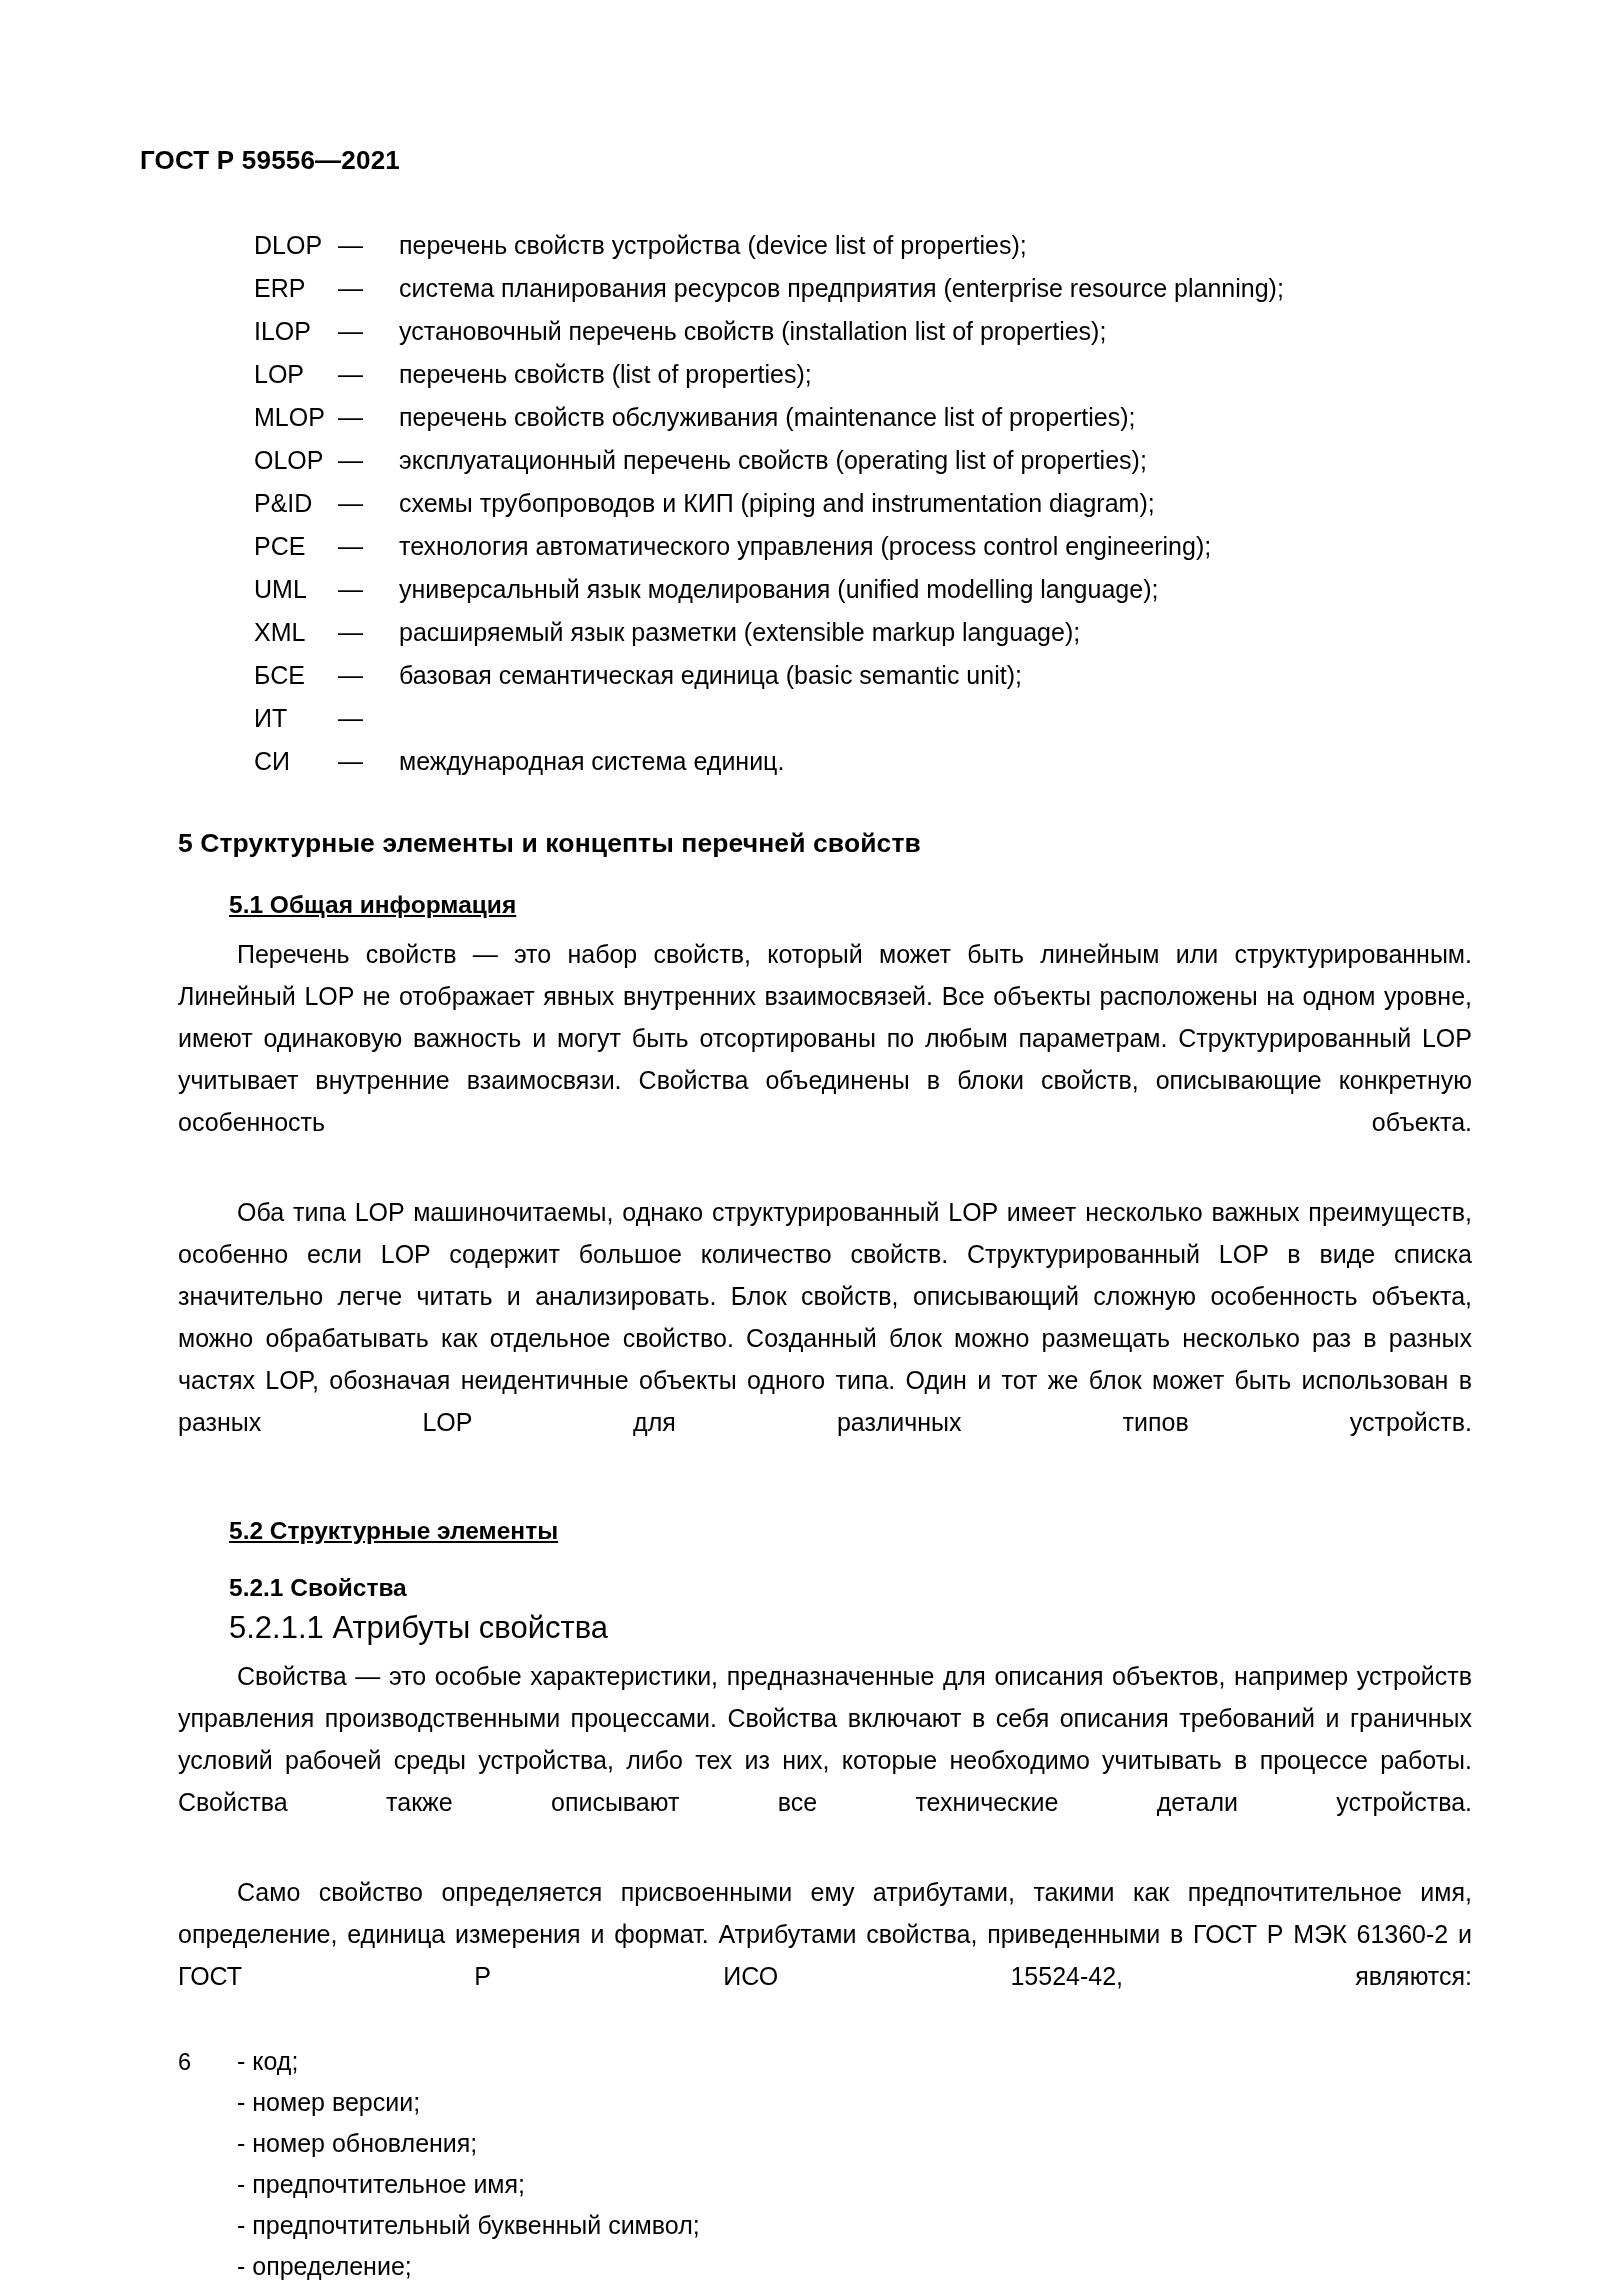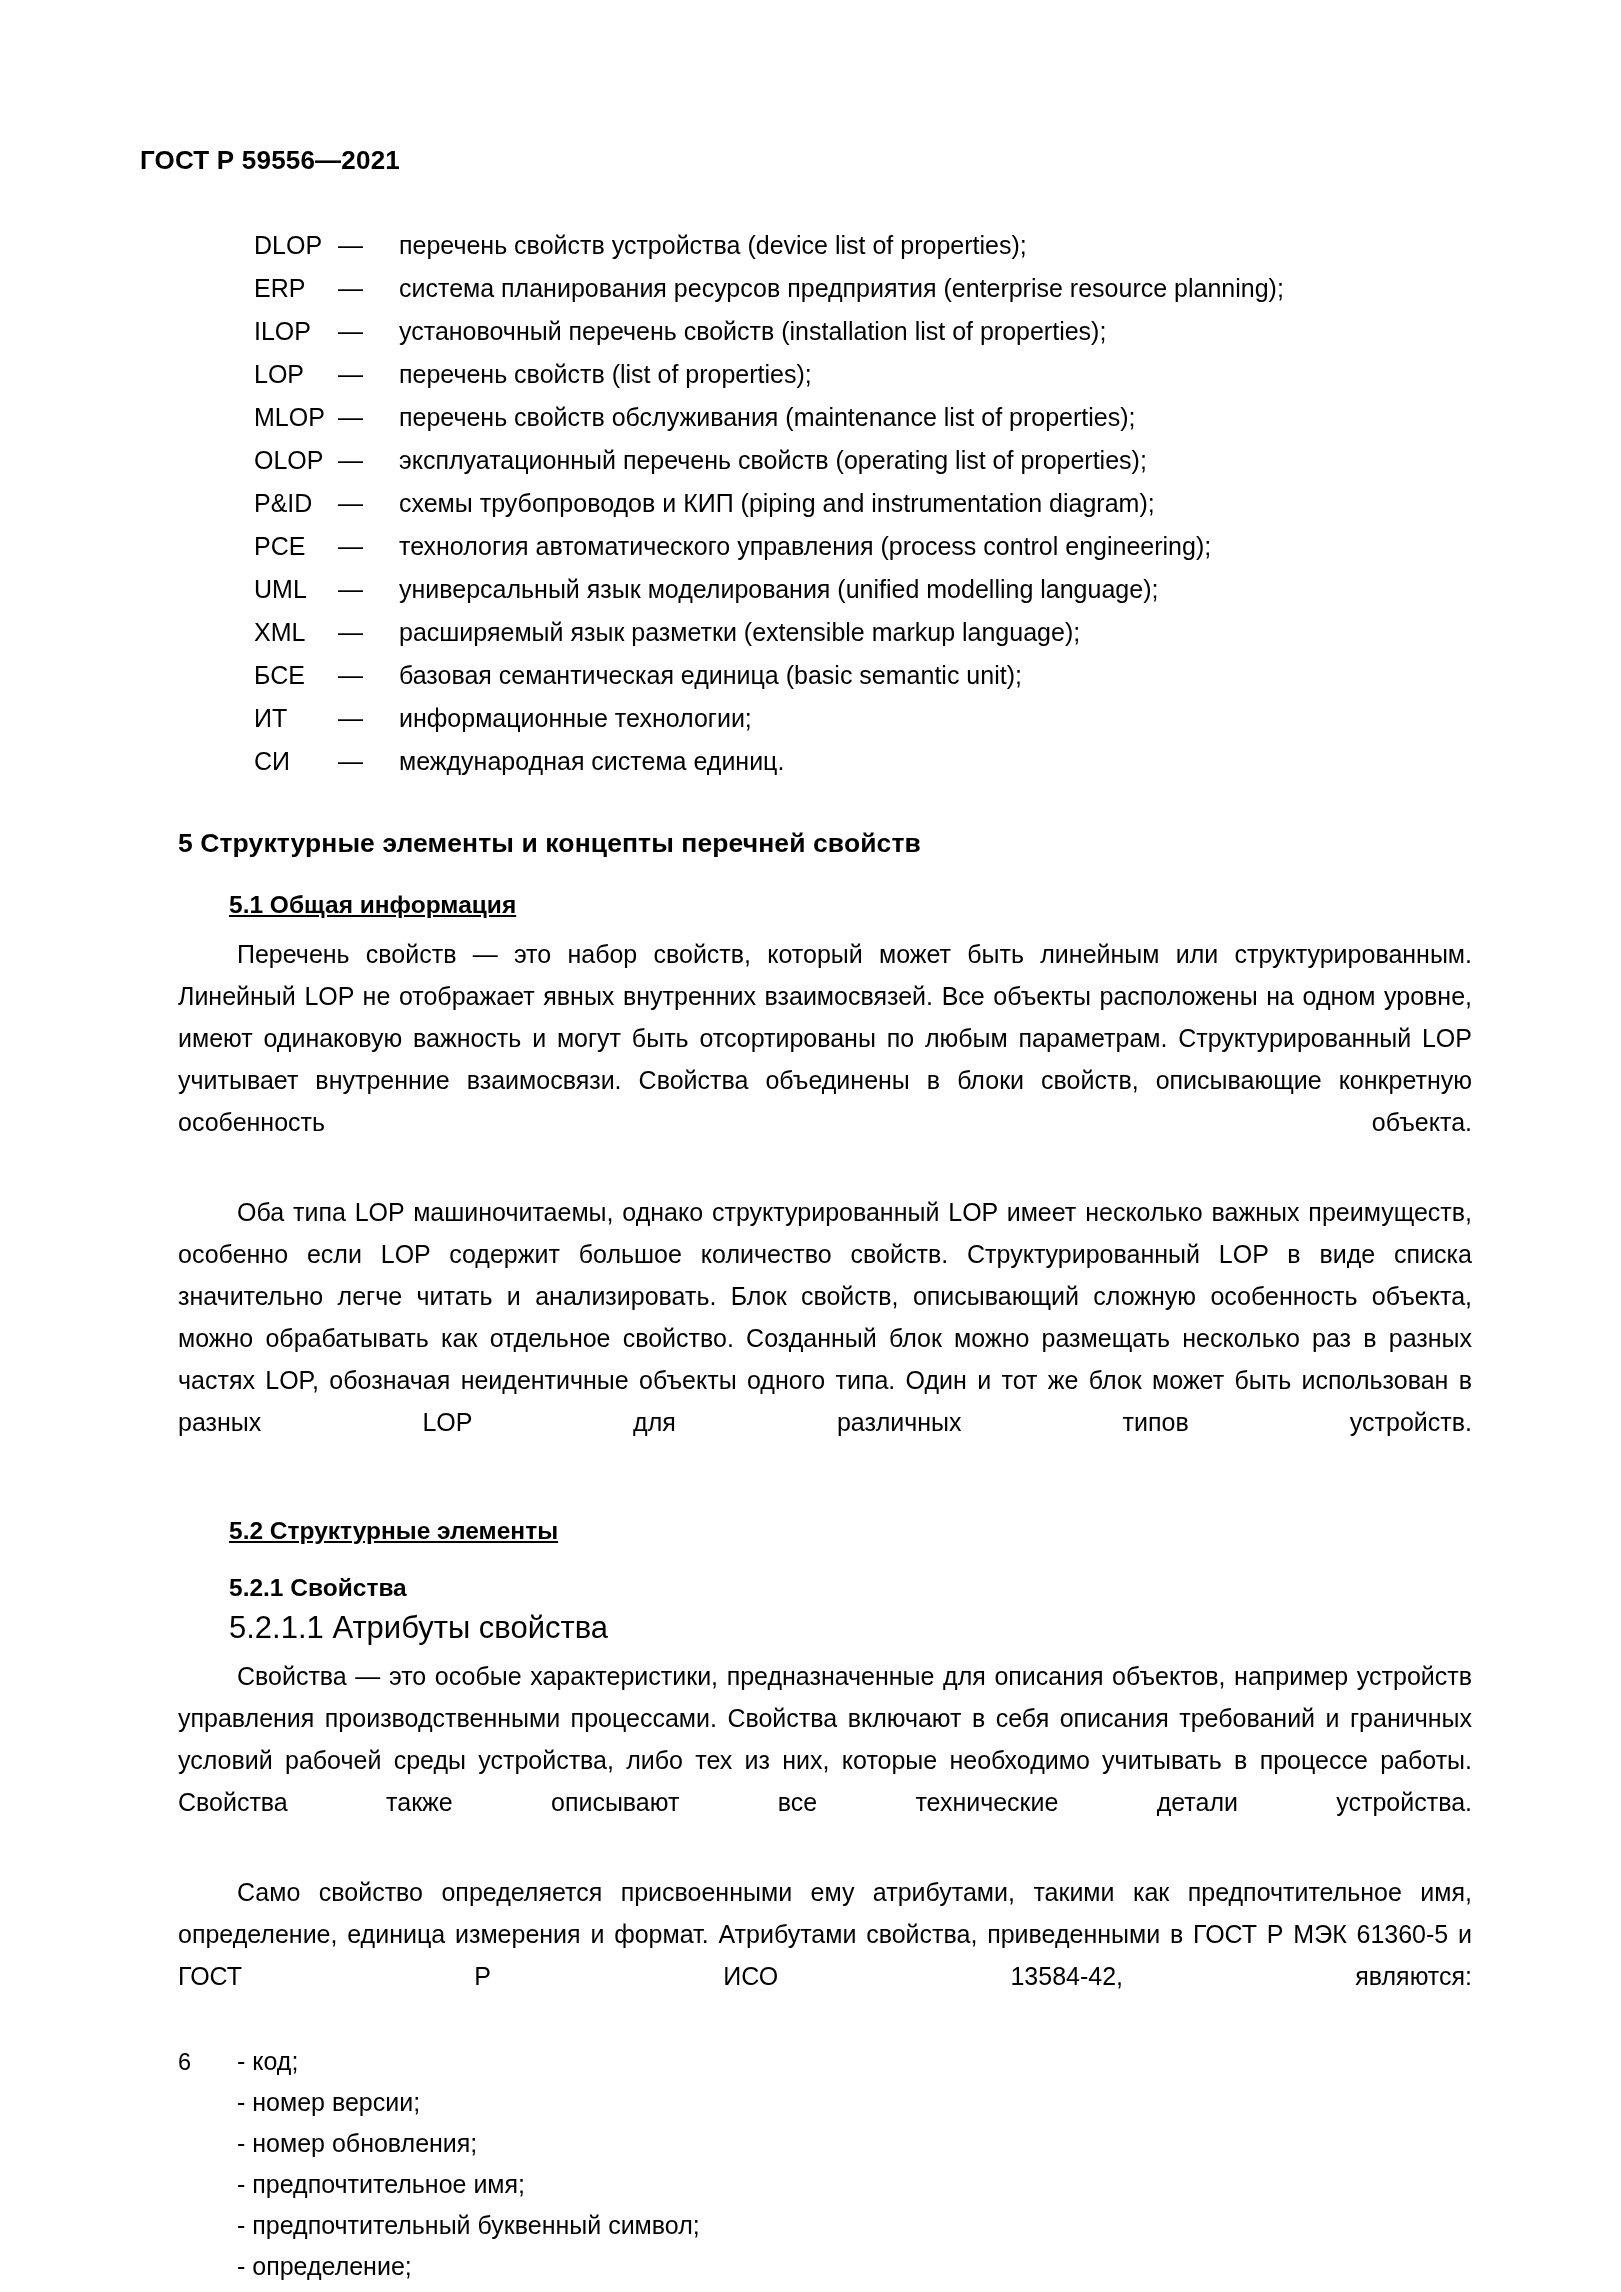--- a/index.html
+++ b/index.html
@@ -196,21 +196,20 @@
           <span class="abbr-def">расширяемый язык разметки (extensible markup language);</span>
         </div>
         <div class="abbr-row">
           <span class="abbr-term">БСЕ</span>
           <span class="abbr-dash">—</span>
           <span class="abbr-def">базовая семантическая единица (basic semantic unit);</span>
         </div>
         <div class="abbr-row">
           <span class="abbr-term">ИТ</span>
           <span class="abbr-dash">—</span>
-          <span class="abbr-def">информационные технологии;</span>
         </div>
         <div class="abbr-row">
           <span class="abbr-term">СИ</span>
           <span class="abbr-dash">—</span>
           <span class="abbr-def">международная система единиц.</span>
         </div>
       </div>
 
     <h1 class="sect">5 Структурные элементы и концепты перечней свойств</h1>
 
@@ -221,21 +220,21 @@
     <p class="body tight">Оба типа LOP машиночитаемы, однако структурированный LOP имеет несколько важных преимуществ, особенно если LOP содержит большое количество свойств. Структурированный LOP в виде списка значительно легче читать и анализировать. Блок свойств, описывающий сложную особенность объекта, можно обрабатывать как отдельное свойство. Созданный блок можно размещать несколько раз в разных частях LOP, обозначая неидентичные объекты одного типа. Один и тот же блок может быть использован в разных LOP для различных типов устройств.</p>
 
     <h2 class="sub">5.2 Структурные элементы</h2>
 
     <h3 class="subsub">5.2.1 Свойства</h3>
 
     <p class="plain nojust">5.2.1.1 Атрибуты свойства</p>
 
     <p class="body tight">Свойства — это особые характеристики, предназначенные для описания объектов, например устройств управления производственными процессами. Свойства включают в себя описания требований и граничных условий рабочей среды устройства, либо тех из них, которые необходимо учитывать в процессе работы. Свойства также описывают все технические детали устройства.</p>
 
-    <p class="body tight">Само свойство определяется присвоенными ему атрибутами, такими как предпочтительное имя, определение, единица измерения и формат. Атрибутами свойства, приведенными в ГОСТ Р МЭК 61360-5 и ГОСТ Р ИСО 13584-42, являются:</p>
+    <p class="body tight">Само свойство определяется присвоенными ему атрибутами, такими как предпочтительное имя, определение, единица измерения и формат. Атрибутами свойства, приведенными в ГОСТ Р МЭК 61360-2 и ГОСТ Р ИСО 15524-42, являются:</p>
 
     <ul class="dashlist">
 
     <li>- код;</li>
         <li>- номер версии;</li>
         <li>- номер обновления;</li>
         <li>- предпочтительное имя;</li>
         <li>- предпочтительный буквенный символ;</li>
         <li>- определение;</li>
         <li>- источник определения;</li>

